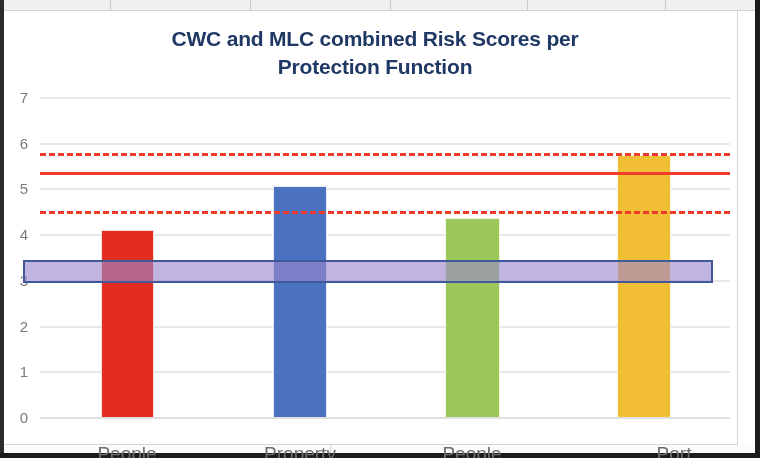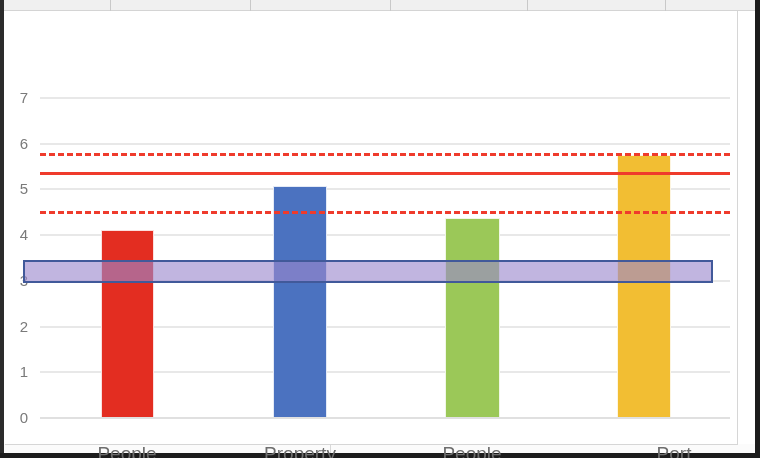--- a/index.html
+++ b/index.html
@@ -170,20 +170,24 @@
   <div class="sheet-strip-bottom">
     <div class="sheet-bottom-divider" style="left:330px"></div>
   </div>
 
   <div class="frame-left"></div>
   <div class="frame-right"></div>
   <div class="frame-bottom"></div>
 
   <div class="chart-frame">
 
+    <div class="chart-title">
+      <div>CWC and MLC combined Risk Scores per</div>
+      <div>Protection Function</div>
+    </div>
 
     <div class="plot">
 
       <div class="gridline" style="top:318px">
         <span class="ytick">0</span>
       </div>
       <div class="gridline" style="top:272.3px">
         <span class="ytick">1</span>
       </div>
       <div class="gridline" style="top:226.6px">

